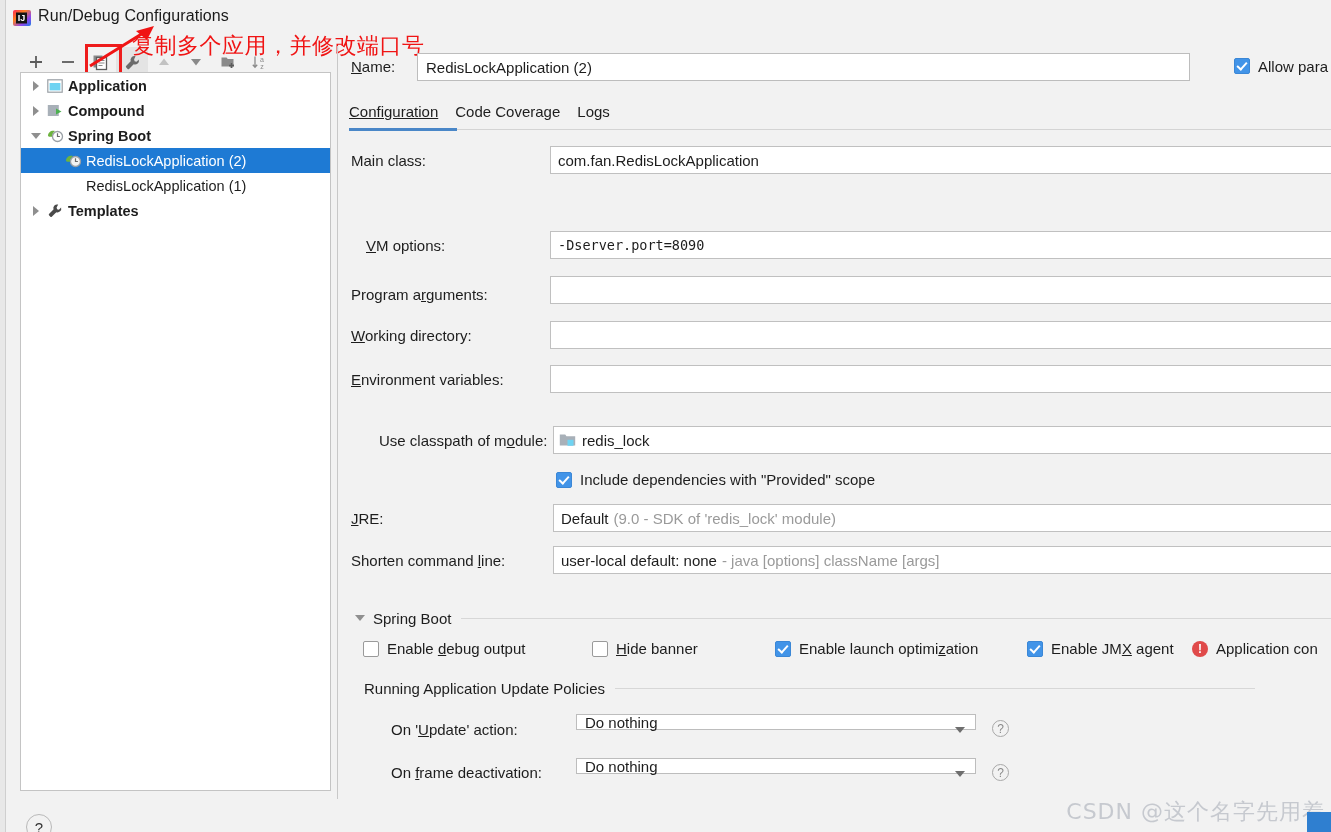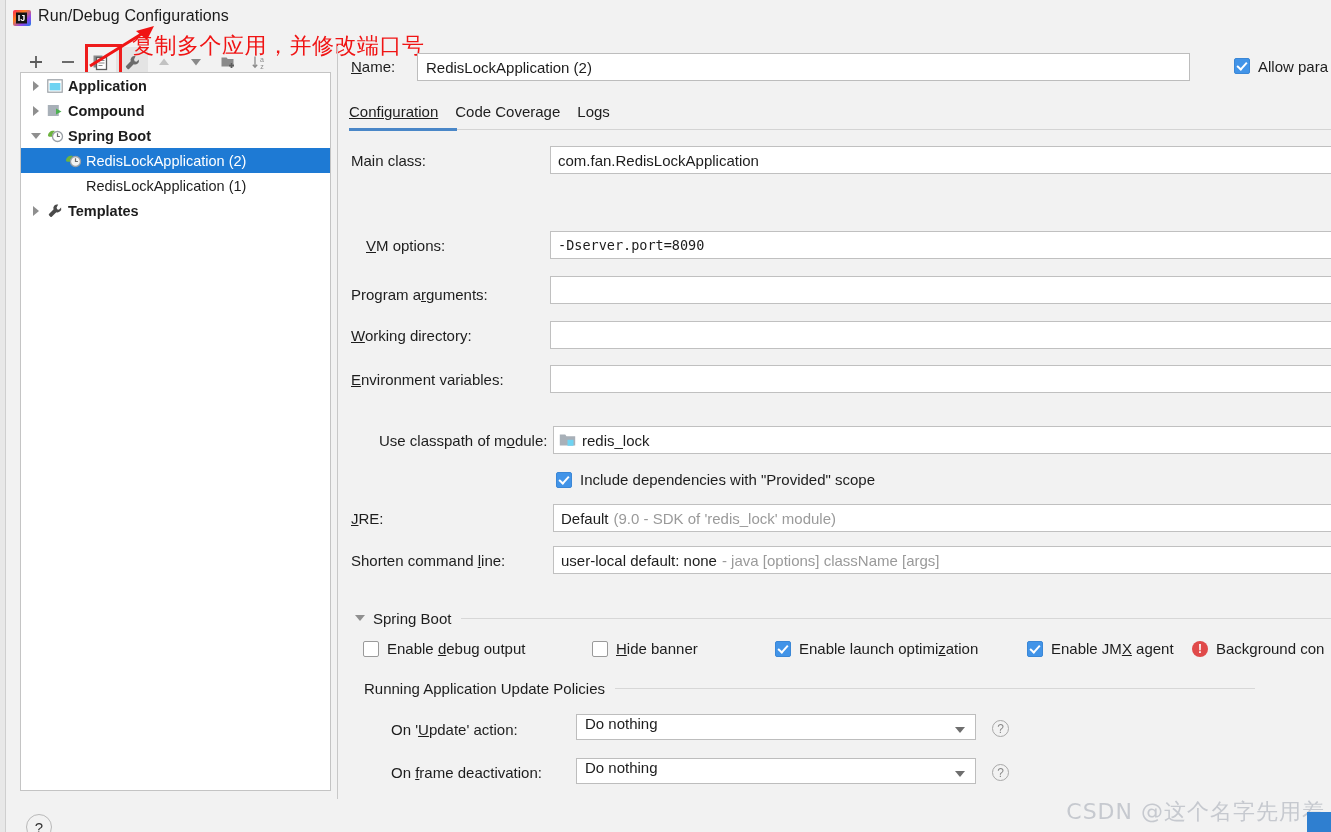--- a/index.html
+++ b/index.html
@@ -269,23 +269,23 @@
     font-size: 15px;
     white-space: nowrap;
   }
 
   
   .combo {
     position: absolute;
     background: #ffffff;
     border: 1px solid #bdbdbd;
     box-sizing: border-box;
-    height: 26px;
+    height: 16px;
     display: flex;
-    align-items: flex-start;
+    align-items: center;
     padding-left: 8px;
     font-size: 15px;
   }
   .combo .arrow {
     position: absolute;
     right: 10px; top: 12px;
     width: 0; height: 0;
     border-left: 5px solid transparent;
     border-right: 5px solid transparent;
     border-top: 6px solid #6e6e6e;
@@ -602,21 +602,21 @@
       <div class="cb-row" style="left:769px; top:640px;">
         <span class="cb on"></span>
         <span>Enable launch optimi<u>z</u>ation</span>
       </div>
       <div class="cb-row" style="left:1021px; top:640px;">
         <span class="cb on"></span>
         <span>Enable JM<u>X</u> agent</span>
       </div>
       <div class="cb-row" style="left:1186px; top:640px;">
         <span class="warn-icon">!</span>
-        <span>Background con</span>
+        <span>Application con</span>
       </div>
 
       <div class="sec" style="left:358px; top:679px;">
         <span class="sec-title">Running Application Update Policies</span>
         <span class="sec-rule" style="width:640px;"></span>
       </div>
 
       <div class="f-label" style="left:385px; top:721px;">On '<u>U</u>pdate' action:</div>
       <div class="combo" style="left:570px; top:714px; width:400px;">
         <span>Do nothing</span>

